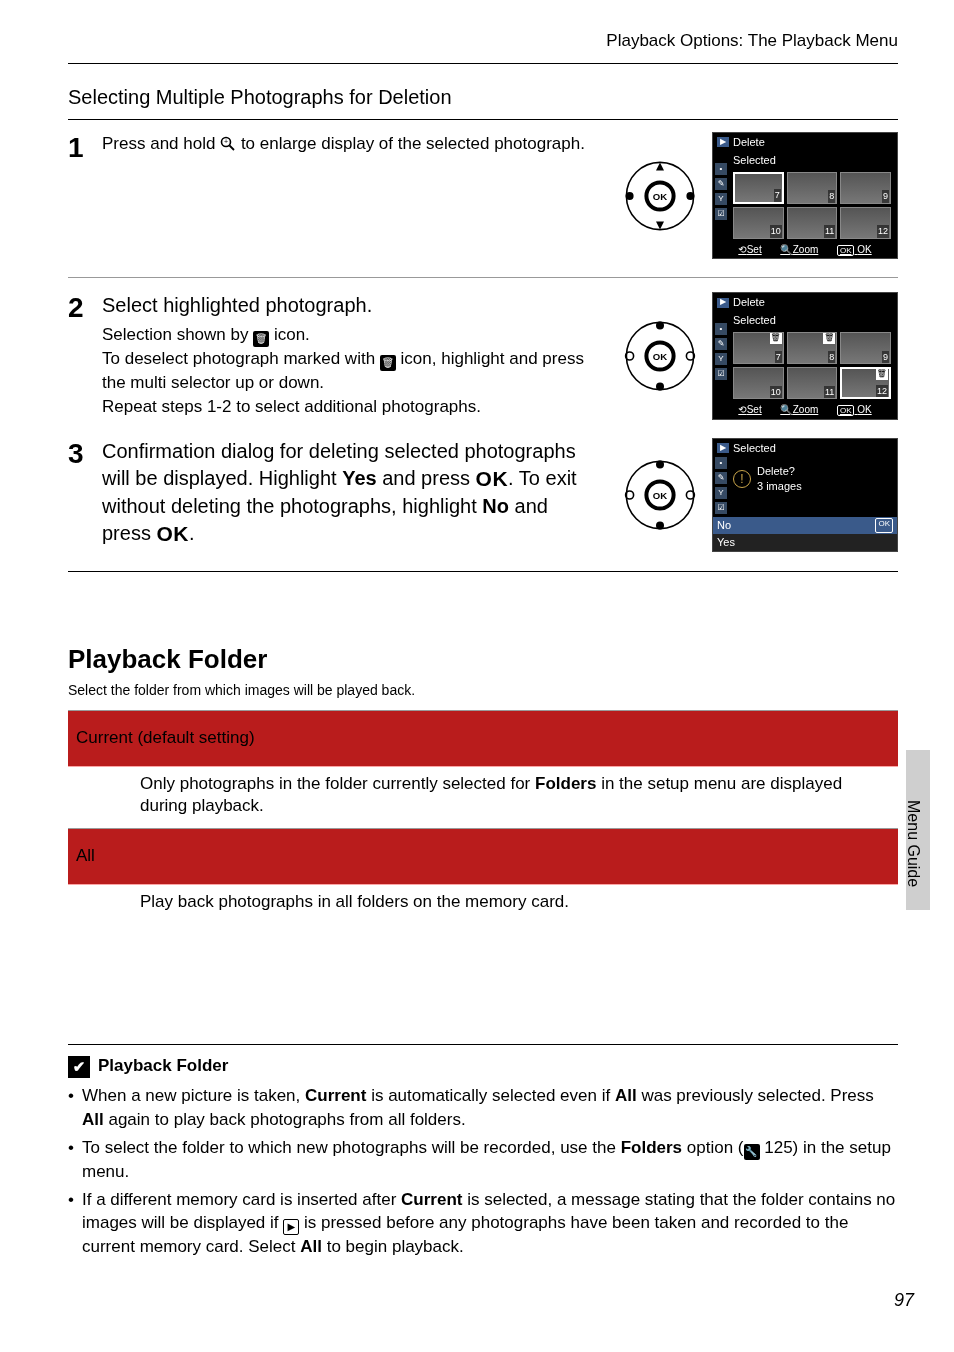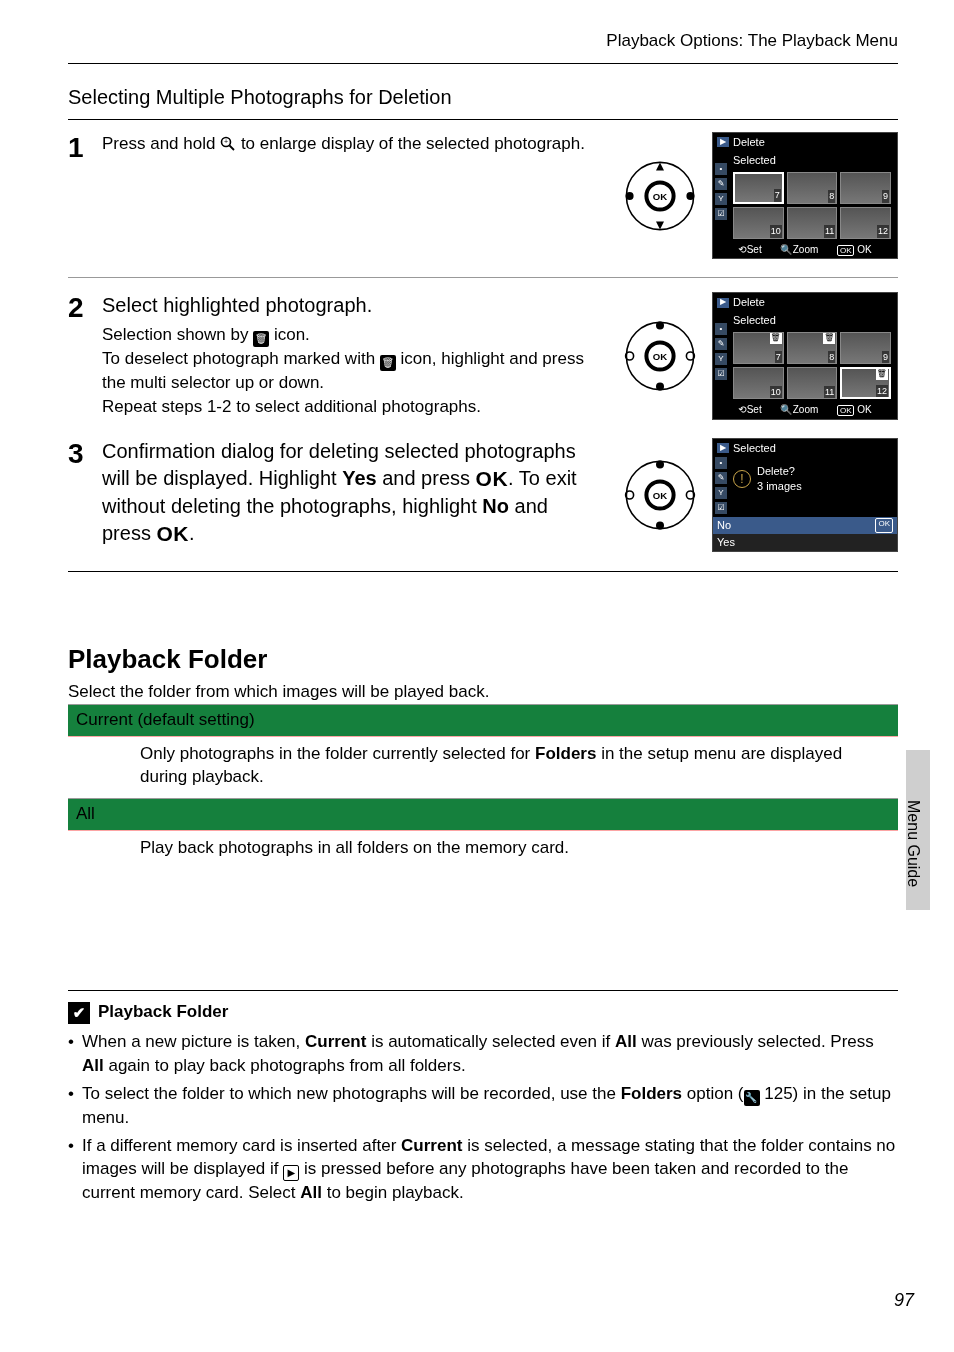--- a/index.html
+++ b/index.html
@@ -138,20 +138,21 @@
     background: #fff;
     color: #000;
     padding: 0 1px;
   }
   .lcd-foot {
     display: flex;
     justify-content: space-around;
     font-size: 10px;
     padding: 2px 16px;
     background: #000;
+    text-decoration: underline;
   }
   .lcd-confirm {
     padding: 6px 6px 0 20px;
   }
   .confirm-row {
     display: flex;
     align-items: center;
     gap: 6px;
     margin-bottom: 6px;
   }
@@ -199,25 +200,26 @@
     vertical-align:-1px;
   }
   .bold { font-weight: bold; }
   .sec-title {
     font-size: 26px;
     font-weight: bold;
     margin-top: 70px;
     margin-bottom: 4px;
   }
   .sec-intro {
-    font-size: 17px;
+    font-size: 14px;
+    margin-bottom: 10px;
   }
   .opt-header {
-    background: #15803d;
-    padding: 4px 8px;
+    background: #b91c1c;
+    padding: 16px 8px;
     font-size: 17px;
     border-top: 1px solid #9a9a9a;
   }
   .opt-body {
     padding: 6px 8px 10px 72px;
     font-size: 17px;
     border-top: 1px solid #fca5a5;
   }
   .note-block {
     margin-top: 120px;

